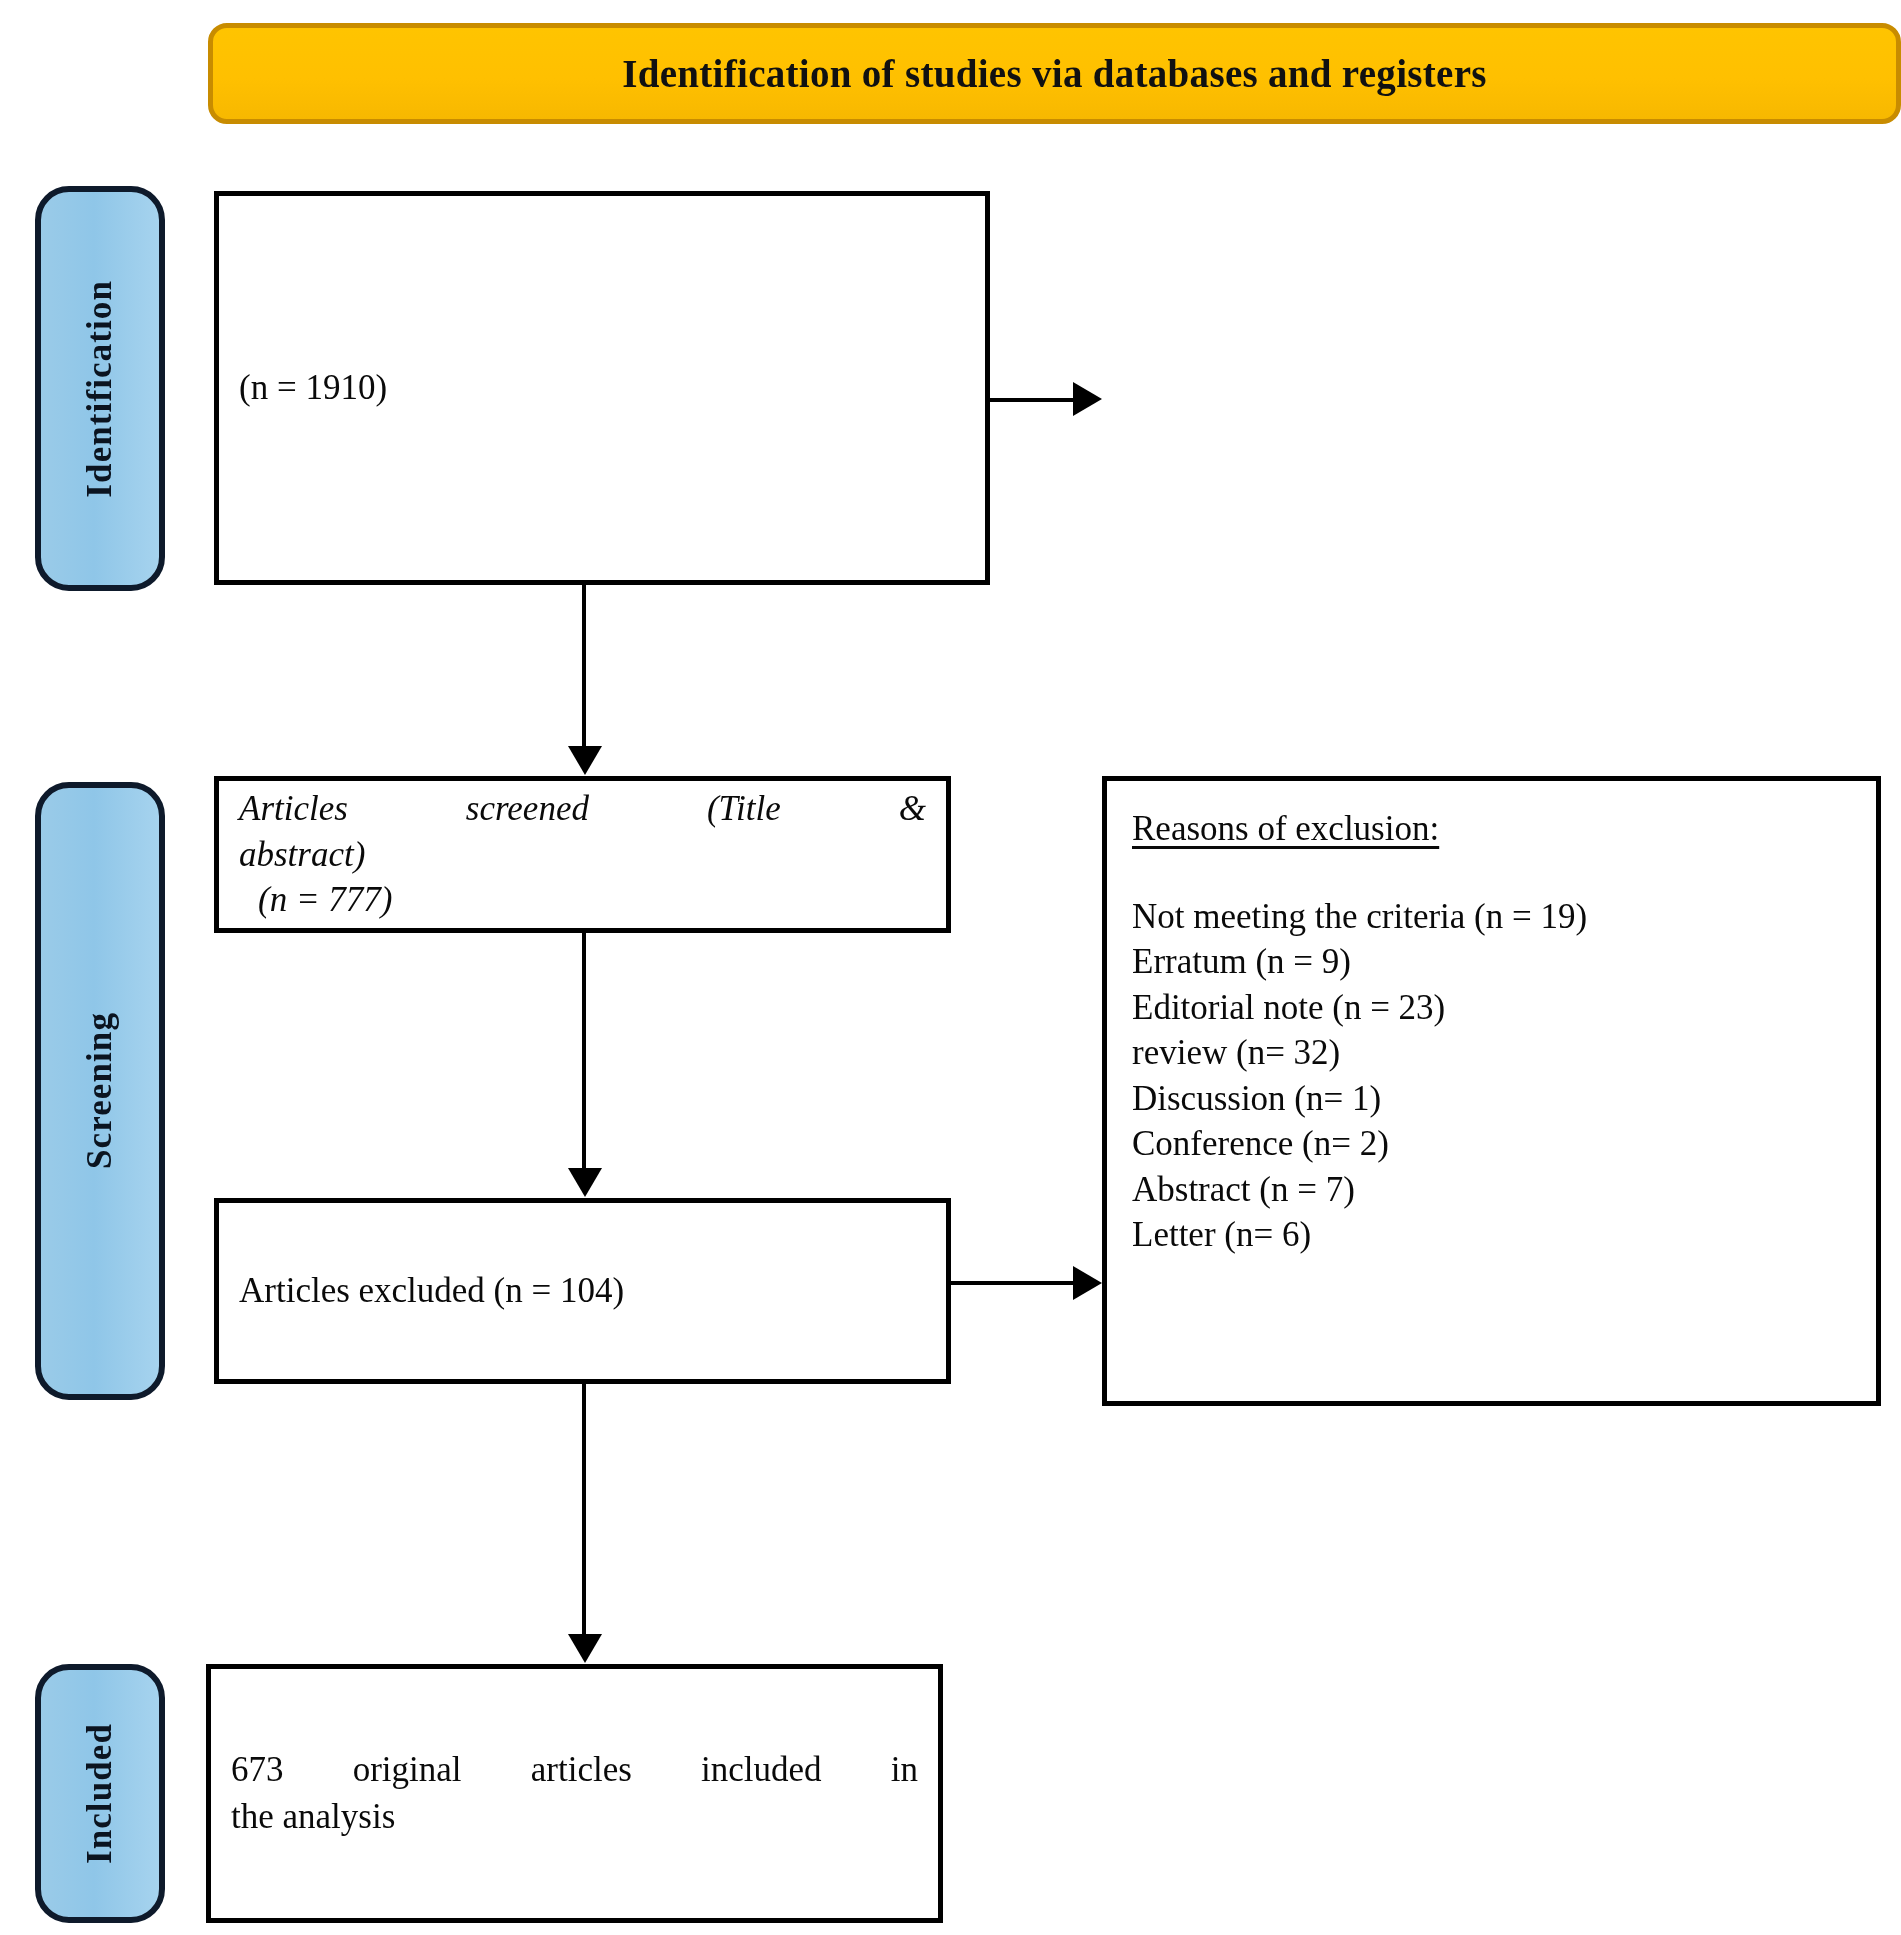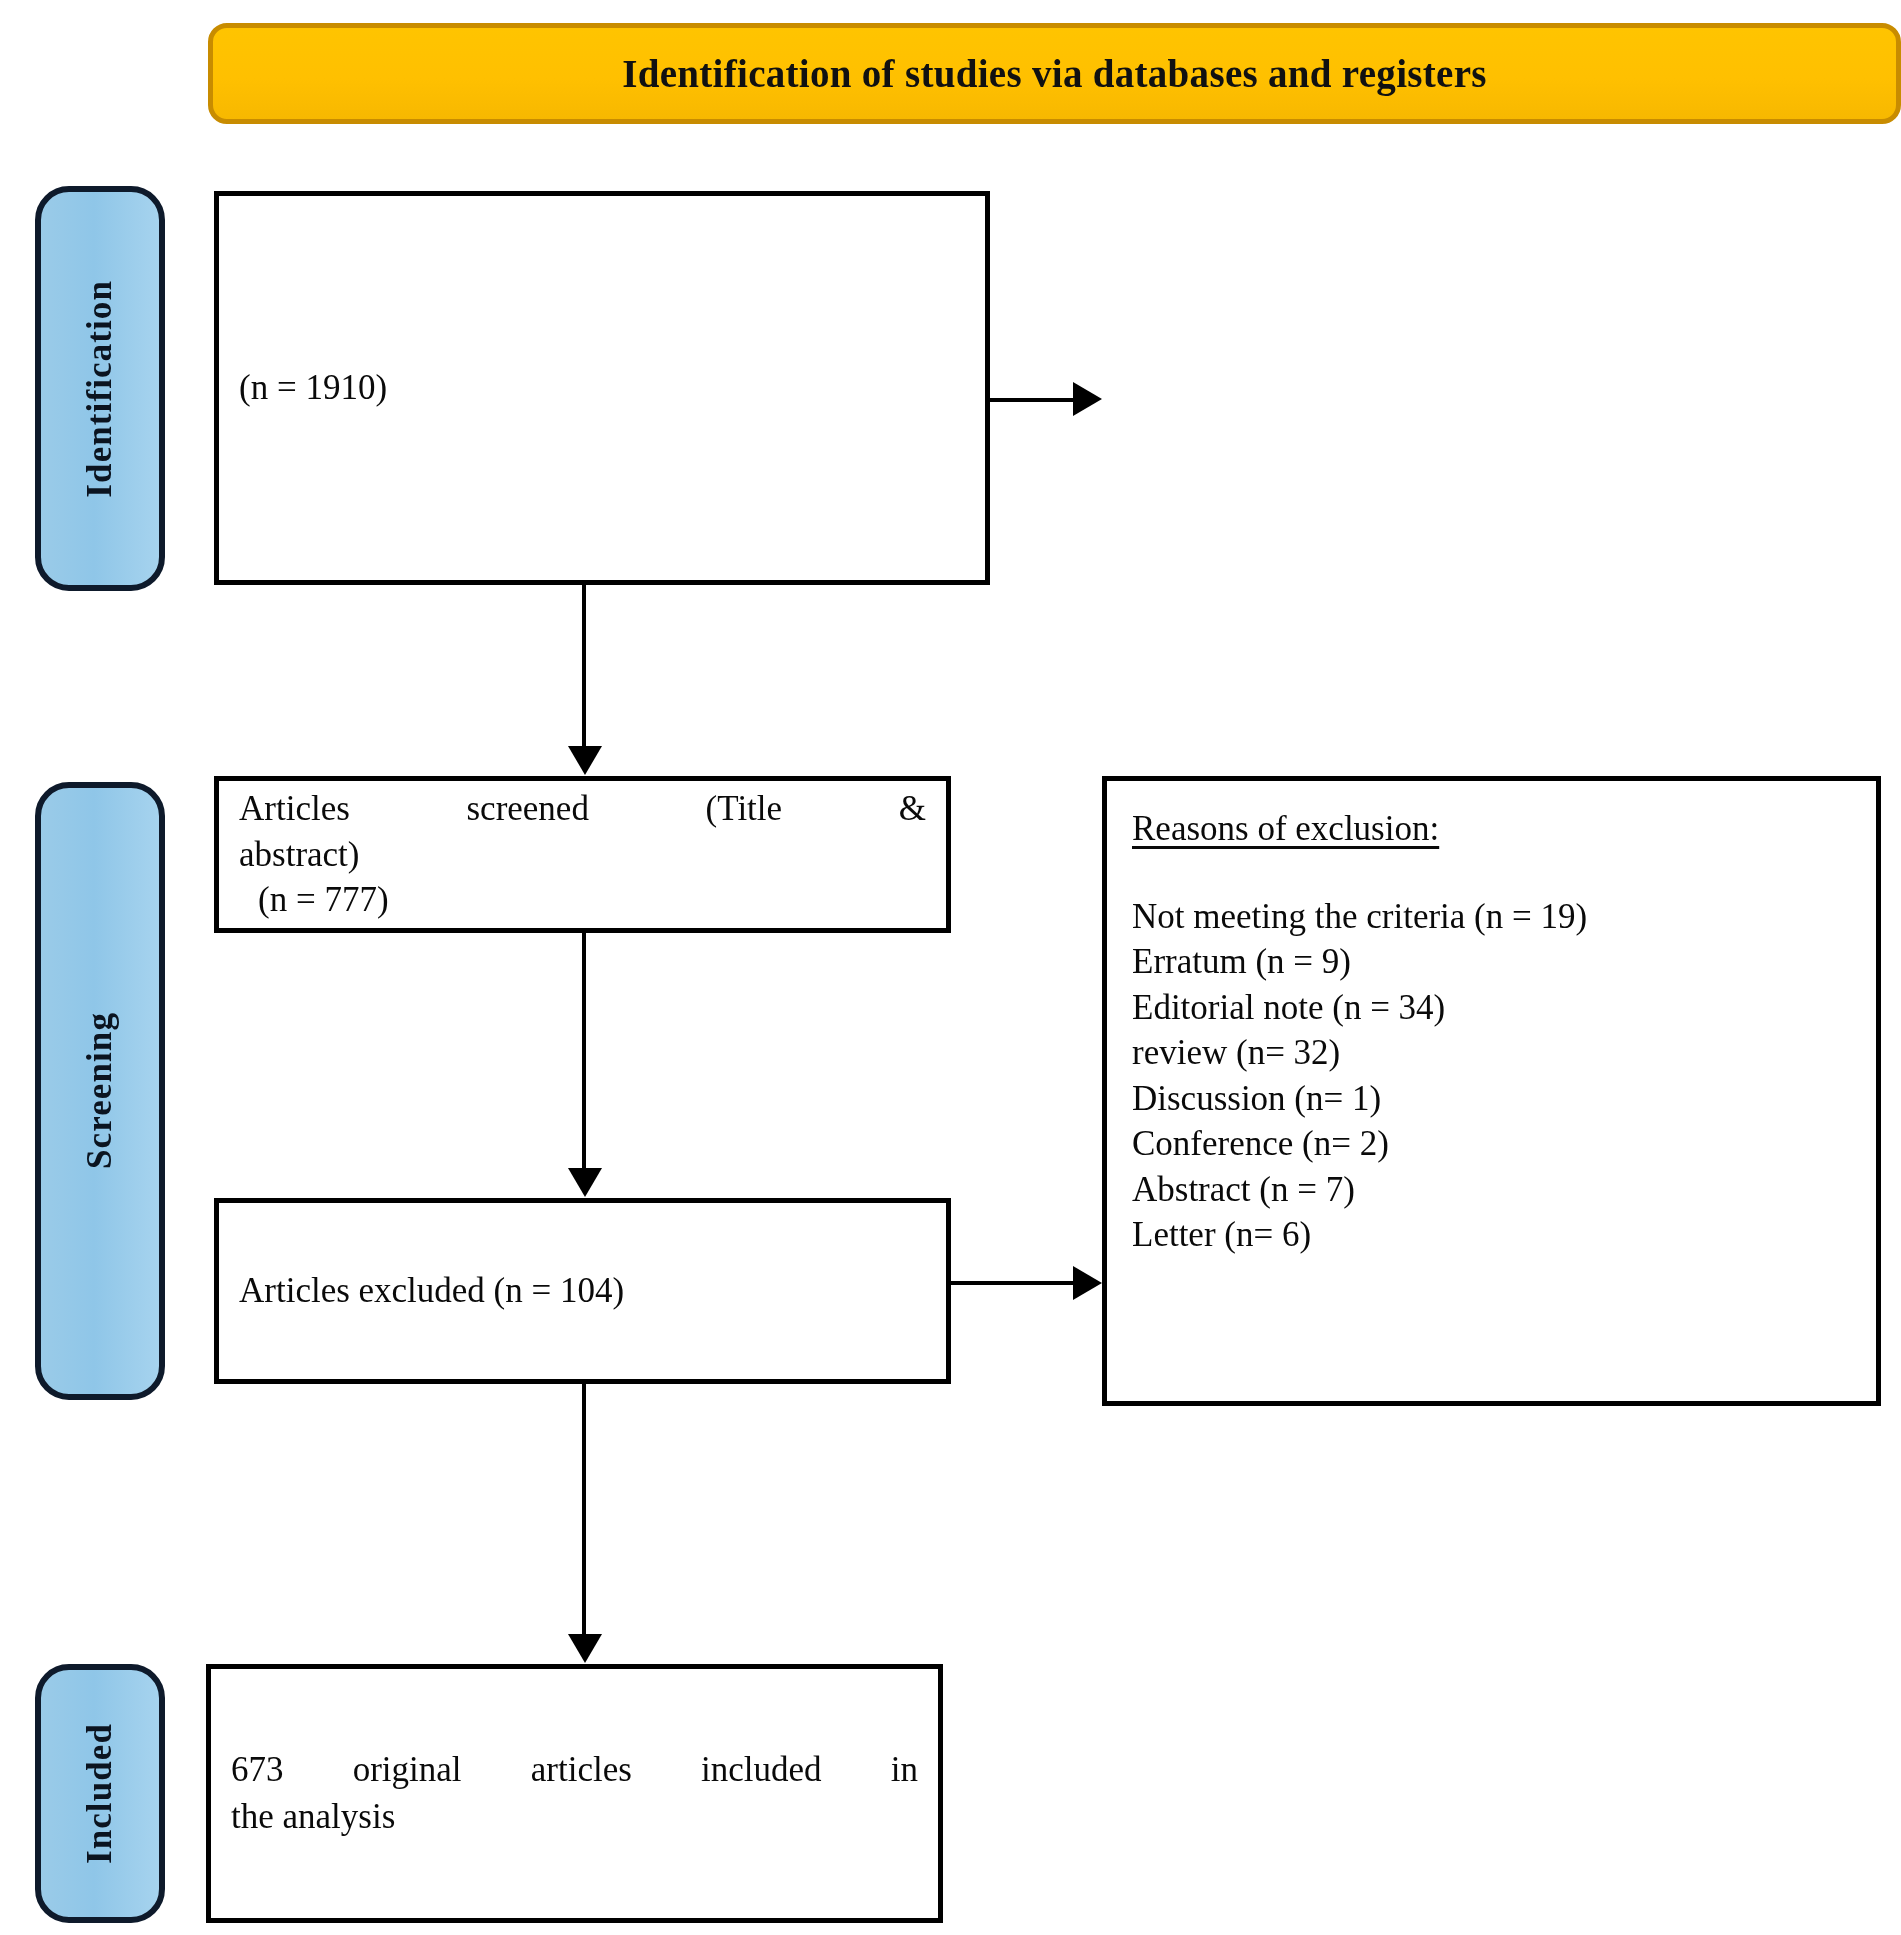--- a/index.html
+++ b/index.html
@@ -89,21 +89,21 @@
   .line.indent { padding-left: 19px; }
   .ital { font-style: italic; }
   .underline {
     text-decoration: underline;
     text-underline-offset: 5.6px;
     text-decoration-thickness: 3.4px;
   }
 
   #box-identified { left: 214px;  top: 191px;  width: 776px; height: 394px; }
   #box-removed    { left: 1102px; top: 264px;  width: 779px; height: 270px; }
-  #box-screened   { left: 214px;  top: 776px; width: 737px; height: 157px; }
+  #box-screened   { left: 214px;  top: 776px; width: 737px; height: 157px; font-style: italic; }
   #box-excluded   { left: 214px;  top: 1198px; width: 737px; height: 186px; }
   #box-reasons    { left: 1102px; top: 776px; width: 779px; height: 630px; }
   #box-included   { left: 206px;  top: 1664px; width: 737px; height: 259px; }
 
   #box-reasons .body { padding: 0 25px; justify-content: flex-start; }
   #box-reasons .reasons-head { margin-bottom: 42px; }
   #box-reasons .reason-line { display: block; }
   #box-reasons { justify-content: flex-start; padding-top: 25px; }
 
   #box-included .body { line-height: 1.34; }
@@ -166,21 +166,21 @@
     <div class="body">
       <span class="line">Articles excluded (n = 104)</span>
     </div>
   </div>
 
   <div class="flow-box" id="box-reasons">
     <div class="body">
       <span class="line reasons-head underline">Reasons of exclusion:</span>
       <span class="line reason-line">Not meeting the criteria (n = 19)</span>
       <span class="line reason-line">Erratum (n = 9)</span>
-      <span class="line reason-line">Editorial note (n = 34)</span>
+      <span class="line reason-line">Editorial note (n = 23)</span>
       <span class="line reason-line">review (n= 32)</span>
       <span class="line reason-line">Discussion (n= 1)</span>
       <span class="line reason-line">Conference (n= 2)</span>
       <span class="line reason-line">Abstract (n = 7)</span>
       <span class="line reason-line">Letter (n= 6)</span>
     </div>
   </div>
 
   <div class="flow-box" id="box-included">
     <div class="body">

